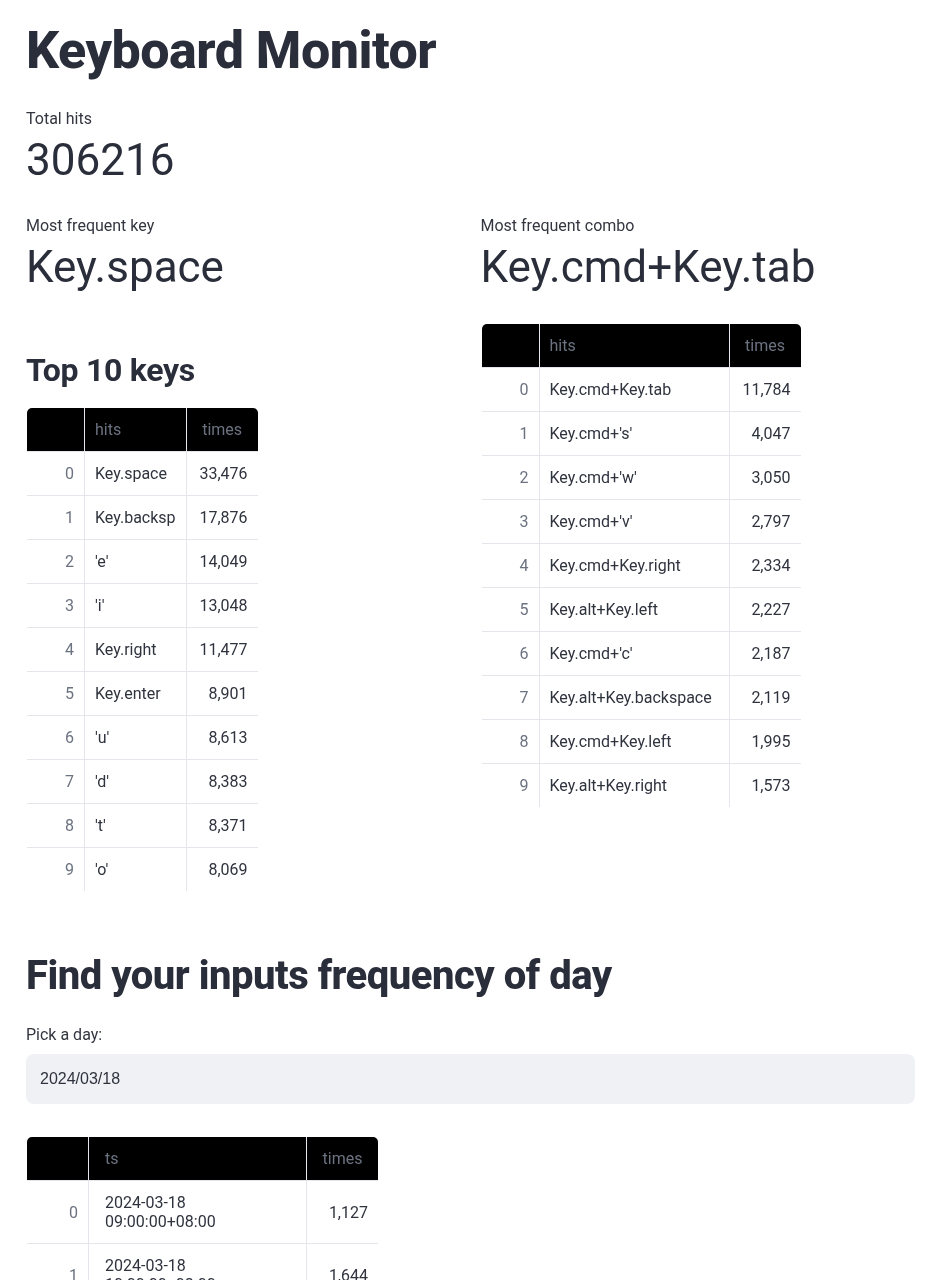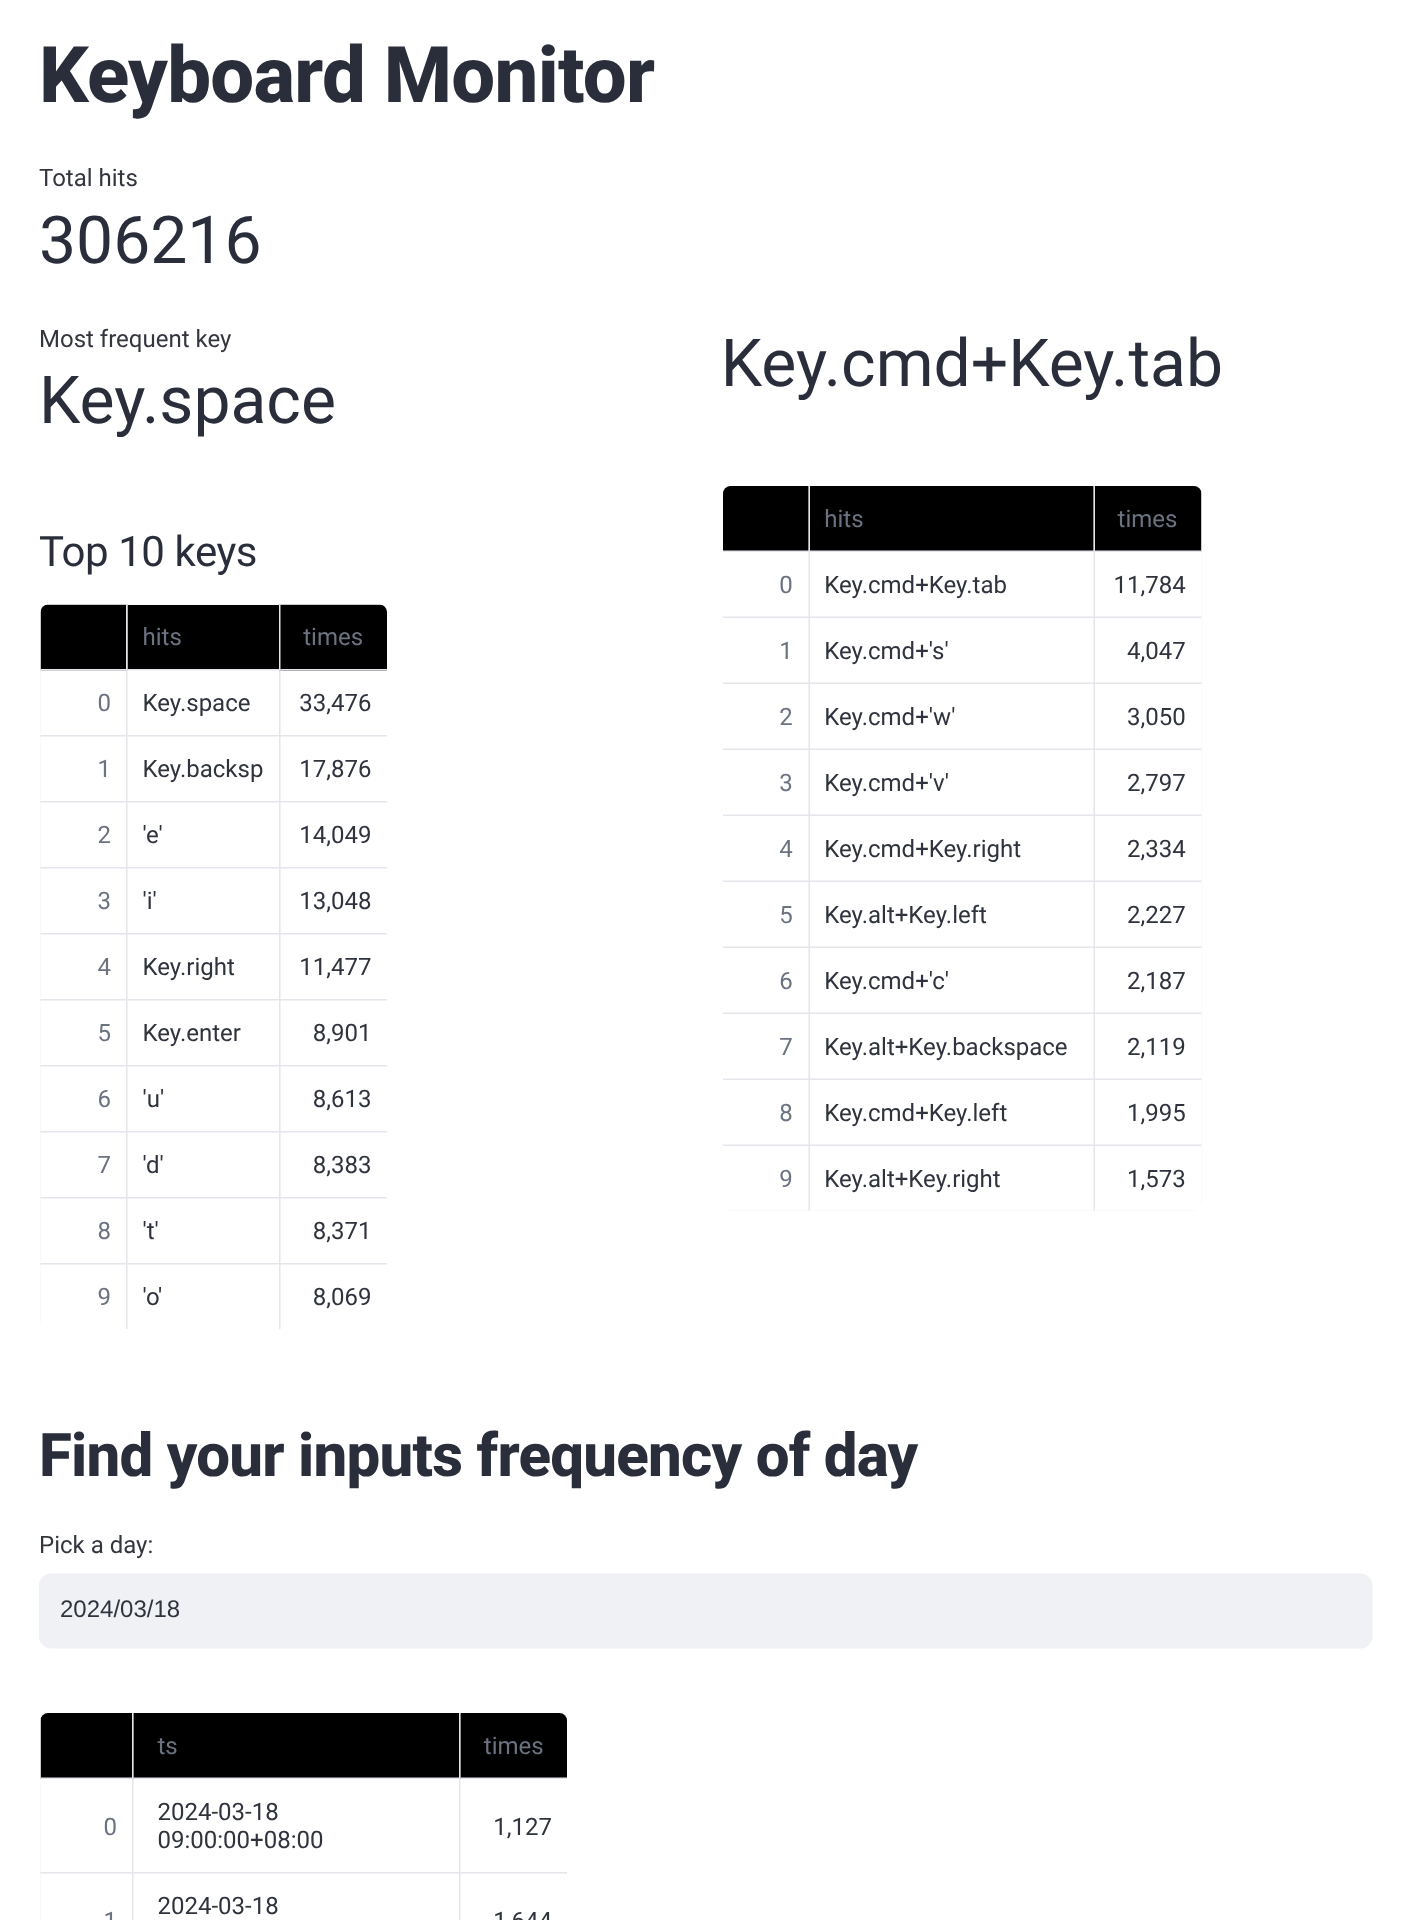--- a/index.html
+++ b/index.html
@@ -29,22 +29,22 @@
     margin-bottom: 30px;
   }
   .two-col {
     display: flex;
     gap: 20px;
   }
   .col {
     flex: 1;
   }
   h2.section-heading {
-    font-size: 28px;
-    font-weight: 400;
+    font-size: 32px;
+    font-weight: 700;
     color: #2a2e3b;
     margin-top: 28px;
     margin-bottom: 18px;
     letter-spacing: -0.3px;
   }
   table.data-table {
     border-collapse: collapse;
     border: 1px solid #e4e6eb;
     border-radius: 6px;
     overflow: hidden;
@@ -89,21 +89,21 @@
     margin-bottom: 10px;
   }
   .date-input {
     width: 100%;
     background: #eff1f5;
     border: none;
     border-radius: 8px;
     padding: 16px 14px;
     font-size: 16px;
     color: #2f333e;
-    margin-bottom: 42px;
+    margin-bottom: 32px;
   }
   
   .keys-table th:nth-child(1), .keys-table td:nth-child(1){ width:58px;}
   .keys-table th:nth-child(2), .keys-table td:nth-child(2){ width:90px; white-space:nowrap; overflow:hidden;}
   .keys-table th:nth-child(3), .keys-table td:nth-child(3){ width:72px;}
   .combos-table th:nth-child(1), .combos-table td:nth-child(1){ width:58px;}
   .combos-table th:nth-child(2), .combos-table td:nth-child(2){ width:190px;}
   .combos-table th:nth-child(3), .combos-table td:nth-child(3){ width:72px;}
   .freq-table th:nth-child(1), .freq-table td:nth-child(1){ width:62px;}
   .freq-table th:nth-child(2), .freq-table td:nth-child(2){ width:218px;padding-left:16px;}
@@ -120,20 +120,21 @@
   <div class="metric-label">Total hits</div>
   <div class="metric-value-big">306216</div>
 </div>
 
 <div class="two-col">
   <div class="col">
     <div class="metric-label">Most frequent key</div>
     <div class="metric-value-big">Key.space</div>
   </div>
   <div class="col">
+    <div class="metric-label">Most frequent combo</div>
     <div class="metric-value-big">Key.cmd+Key.tab</div>
   </div>
 </div>
 
 <div class="two-col">
   <div class="col">
     <h2 class="section-heading">Top 10 keys</h2>
     <table class="data-table keys-table">
       <thead>
         <tr>

